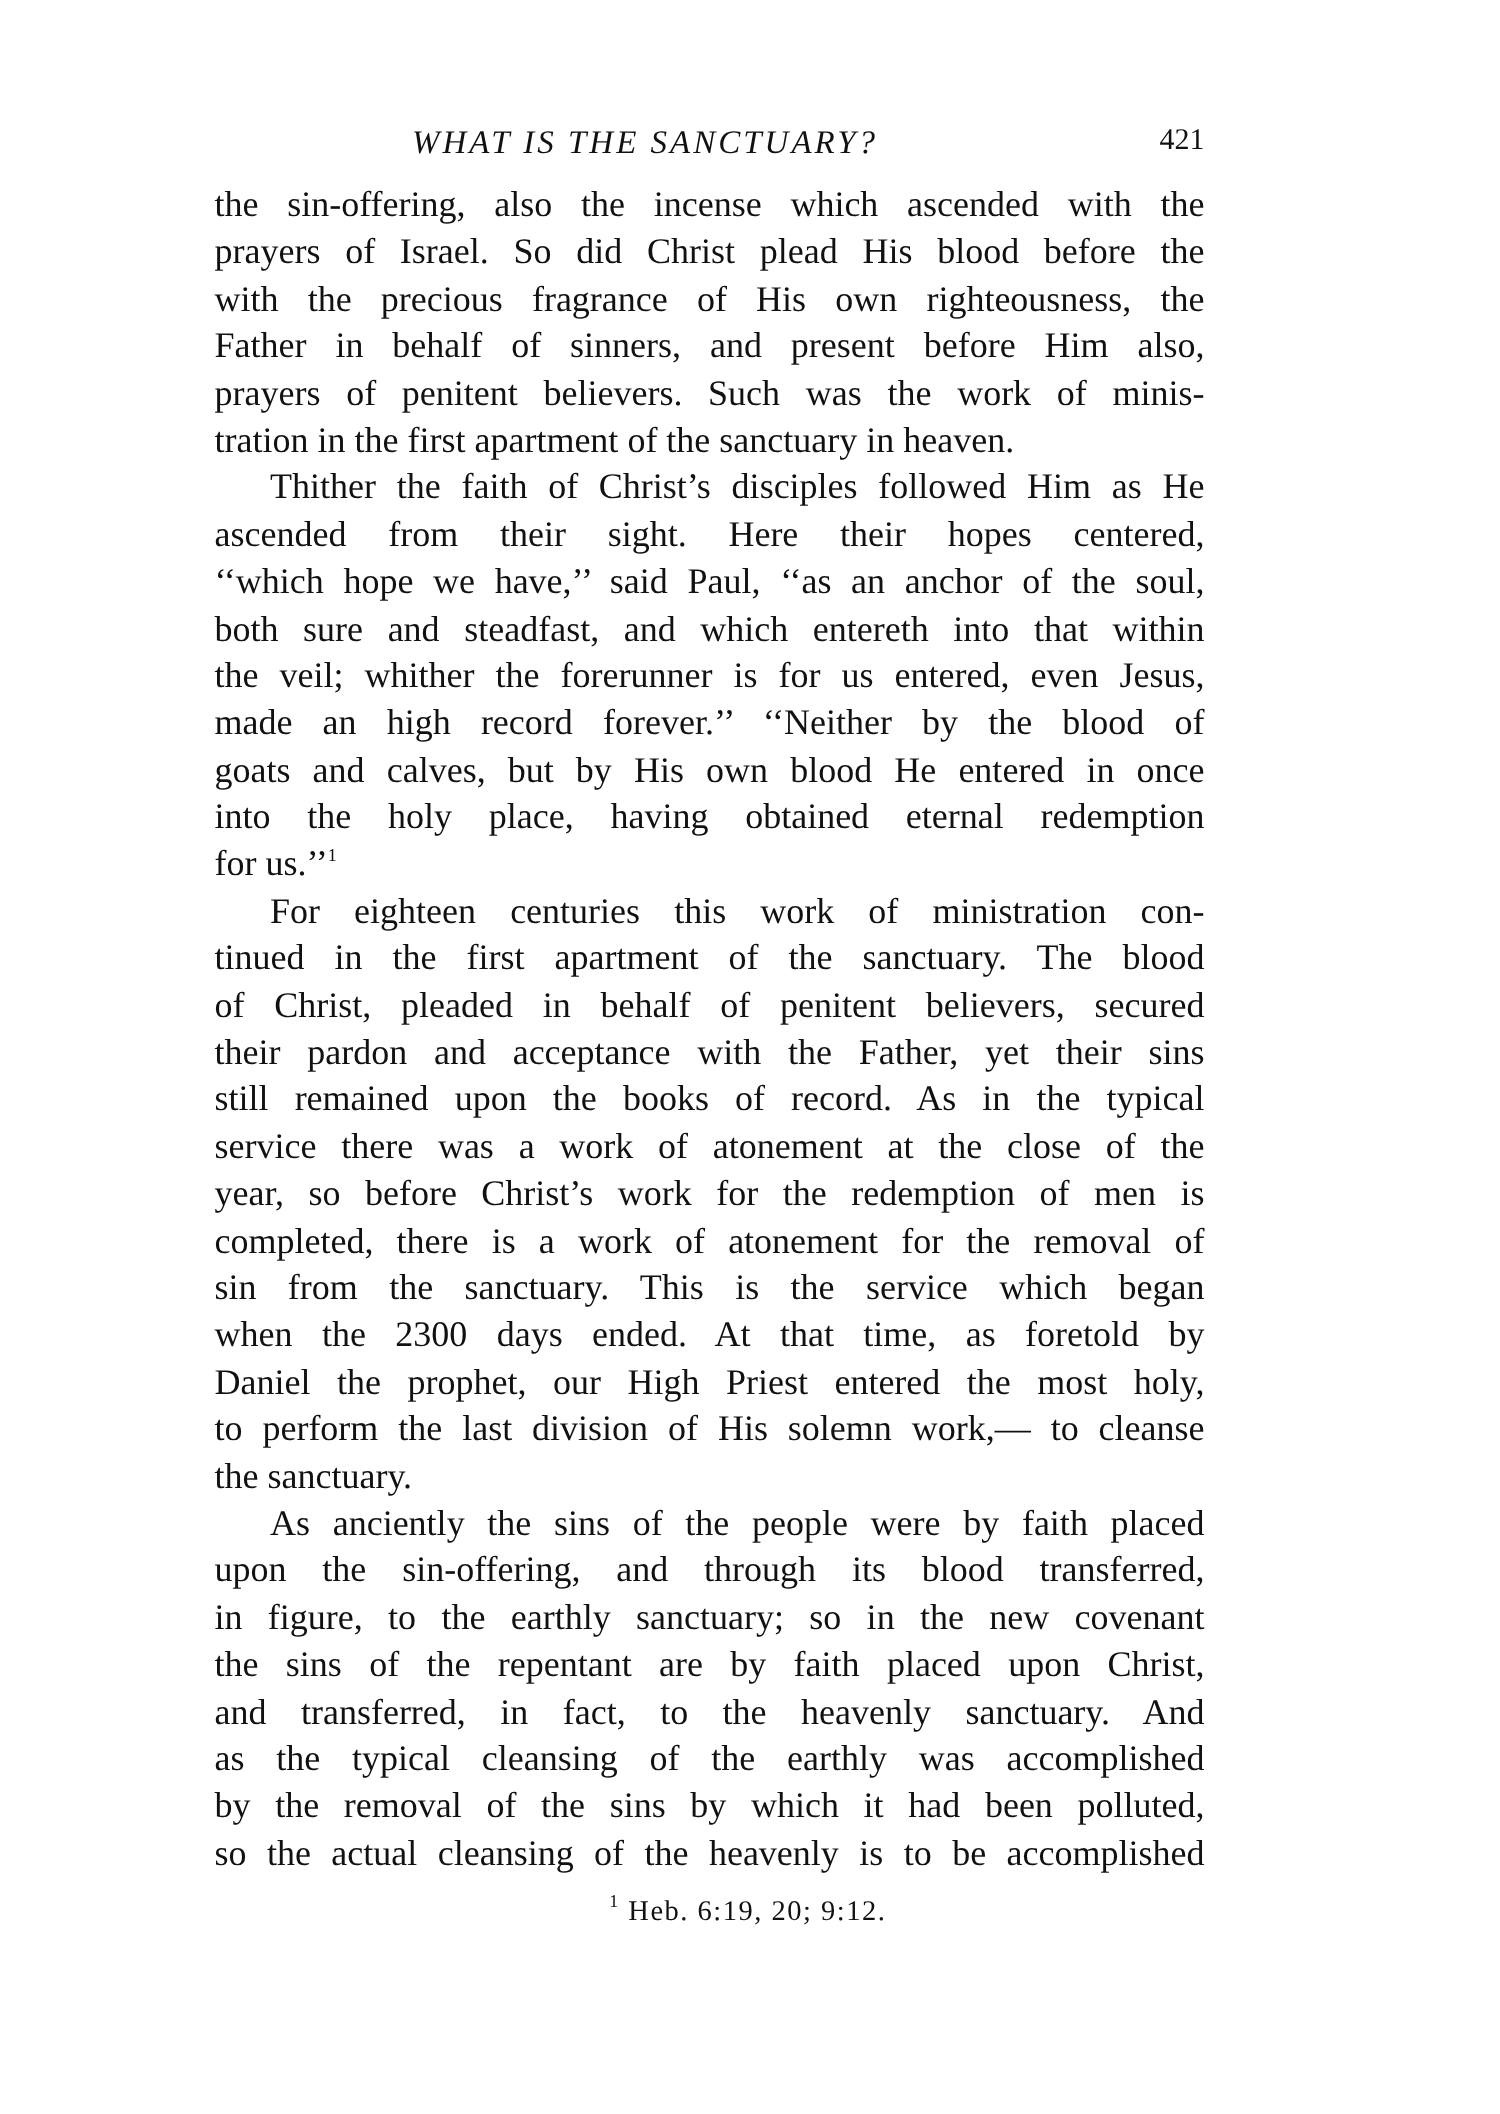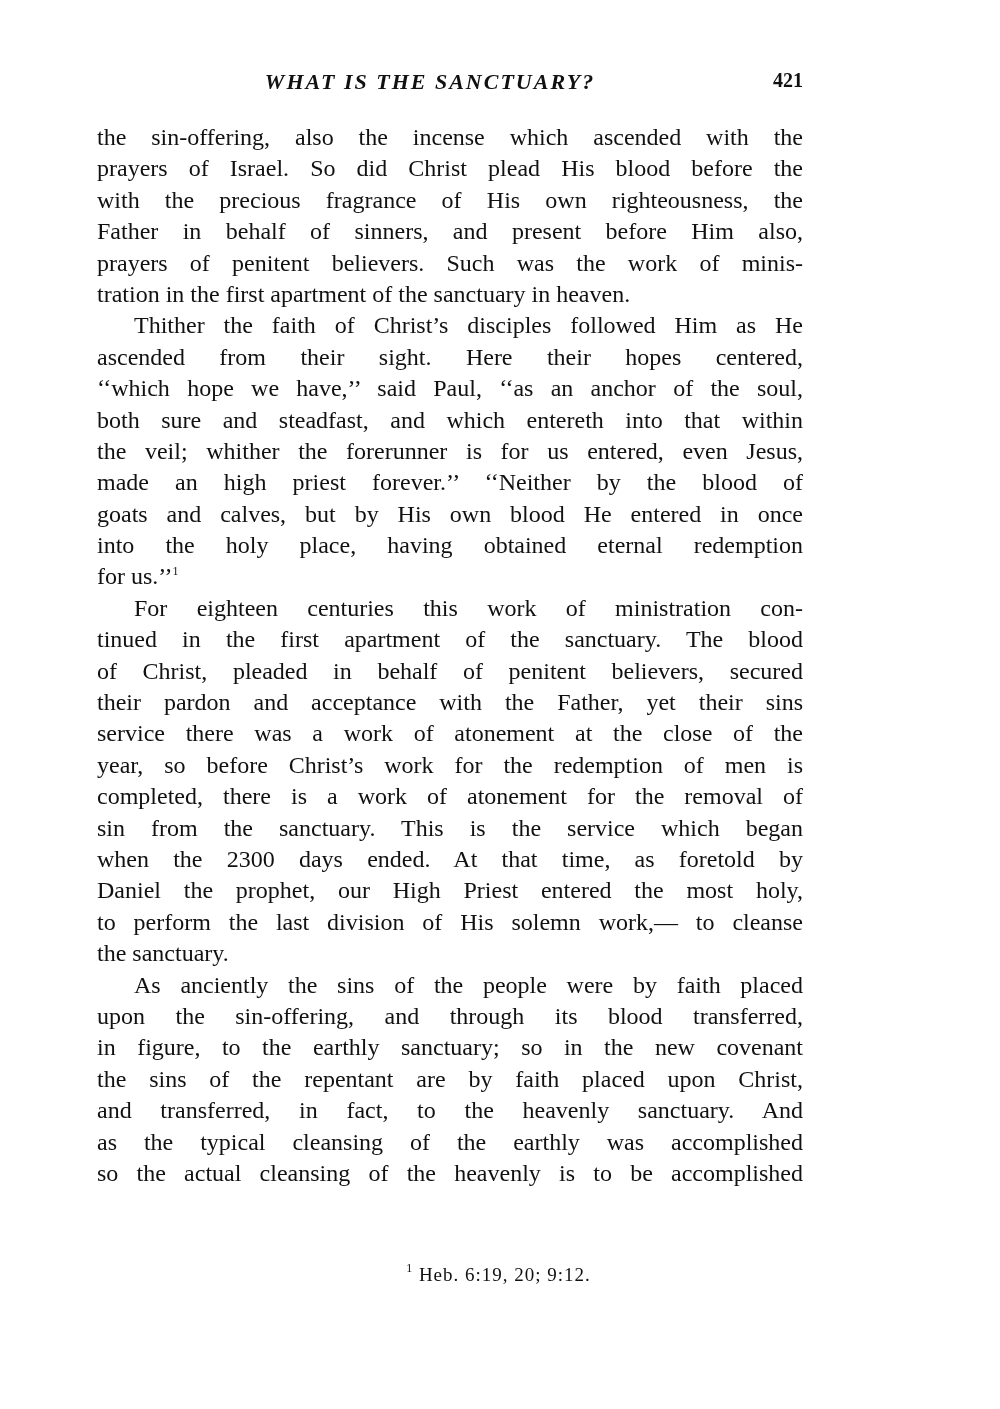--- a/index.html
+++ b/index.html
@@ -1,24 +1,24 @@
 <!DOCTYPE html>
 <html><head>
 <meta charset="utf-8">
 <style>
   html, body { margin: 0; padding: 0; background: #ffffff; }
   body { width: 1000px; height: 1409px; position: relative; overflow: hidden;
          font-family: "Liberation Serif", "DejaVu Serif", serif; color: #111; }
-  .header { position: absolute; top: 67px; left: 97px; width: 706px; height: 32px; font-weight: bold; }
+  .header { position: absolute; top: 80px; left: 97px; width: 706px; height: 32px; }
   .running-head { position: absolute; left: 0; right: 0; text-align: center; font-style: italic;
                   font-size: 22px; letter-spacing: 2px; top: 2px; padding-right: 40px; }
   .page-number { position: absolute; right: 0; top: 2px; font-size: 20px; }
   .body { position: absolute; top: 122px; left: 97px; width: 706px; }
   .line { height: 31.4px; line-height: 31.4px; font-size: 24px; white-space: nowrap;
-          text-align: justify; text-align-last: justify; overflow: visible; }
+          text-align: justify; text-align-last: justify; overflow: visible; margin-left: 46px; }
   .line.last { text-align-last: left; }
   .line.indent { padding-left: 37px; }
   .footnote { position: absolute; top: 1264px; left: 0; width: 997px; text-align: center;
               font-size: 19px; letter-spacing: 1px; }
   sup { font-size: 12px; vertical-align: 9px; line-height: 0; }
 </style>
 </head>
 <body>
 
 <div class="header">
@@ -34,46 +34,48 @@
       <div class="line"><span>Father in behalf of sinners, and present before Him also,</span></div>
       <div class="line"><span>prayers of penitent believers.  Such was the work of minis-</span></div>
       <div class="line last"><span>tration in the first apartment of the sanctuary in heaven.</span></div>
     </div>
     <div>
       <div class="line indent"><span>Thither the faith of Christ’s disciples followed Him as He</span></div>
       <div class="line"><span>ascended from their sight.  Here their hopes centered,</span></div>
       <div class="line"><span>‘‘which hope we have,’’ said Paul, ‘‘as an anchor of the soul,</span></div>
       <div class="line"><span>both sure and steadfast, and which entereth into that within</span></div>
       <div class="line"><span>the veil; whither the forerunner is for us entered, even Jesus,</span></div>
-      <div class="line"><span>made an high priest forever.’’  ‘‘Neither by the blood of</span></div>
+      <div class="line"><span>made an high record forever.’’  ‘‘Neither by the blood of</span></div>
       <div class="line"><span>goats and calves, but by His own blood He entered in once</span></div>
       <div class="line"><span>into the holy place, having obtained eternal redemption</span></div>
       <div class="line last"><span>for us.’’</span><sup>1</sup></div>
     </div>
     <div>
       <div class="line indent"><span>For eighteen centuries this work of ministration con-</span></div>
       <div class="line"><span>tinued in the first apartment of the sanctuary.  The blood</span></div>
       <div class="line"><span>of Christ, pleaded in behalf of penitent believers, secured</span></div>
       <div class="line"><span>their pardon and acceptance with the Father, yet their sins</span></div>
+      <div class="line"><span>still remained upon the books of record.  As in the typical</span></div>
       <div class="line"><span>service there was a work of atonement at the close of the</span></div>
       <div class="line"><span>year, so before Christ’s work for the redemption of men is</span></div>
       <div class="line"><span>completed, there is a work of atonement for the removal of</span></div>
       <div class="line"><span>sin from the sanctuary.  This is the service which began</span></div>
       <div class="line"><span>when the 2300 days ended.  At that time, as foretold by</span></div>
       <div class="line"><span>Daniel the prophet, our High Priest entered the most holy,</span></div>
       <div class="line"><span>to perform the last division of His solemn work,— to cleanse</span></div>
       <div class="line last"><span>the sanctuary.</span></div>
     </div>
     <div>
       <div class="line indent"><span>As anciently the sins of the people were by faith placed</span></div>
       <div class="line"><span>upon the sin-offering, and through its blood transferred,</span></div>
       <div class="line"><span>in figure, to the earthly sanctuary; so in the new covenant</span></div>
       <div class="line"><span>the sins of the repentant are by faith placed upon Christ,</span></div>
       <div class="line"><span>and transferred, in fact, to the heavenly sanctuary.  And</span></div>
       <div class="line"><span>as the typical cleansing of the earthly was accomplished</span></div>
+      <div class="line"><span>by the removal of the sins by which it had been polluted,</span></div>
       <div class="line"><span>so the actual cleansing of the heavenly is to be accomplished</span></div>
     </div>
   </div>
 
 <div class="footnote">
   <sup>1</sup>
   <span>Heb. 6:19, 20; 9:12.</span>
 </div>
 
 </body></html>

